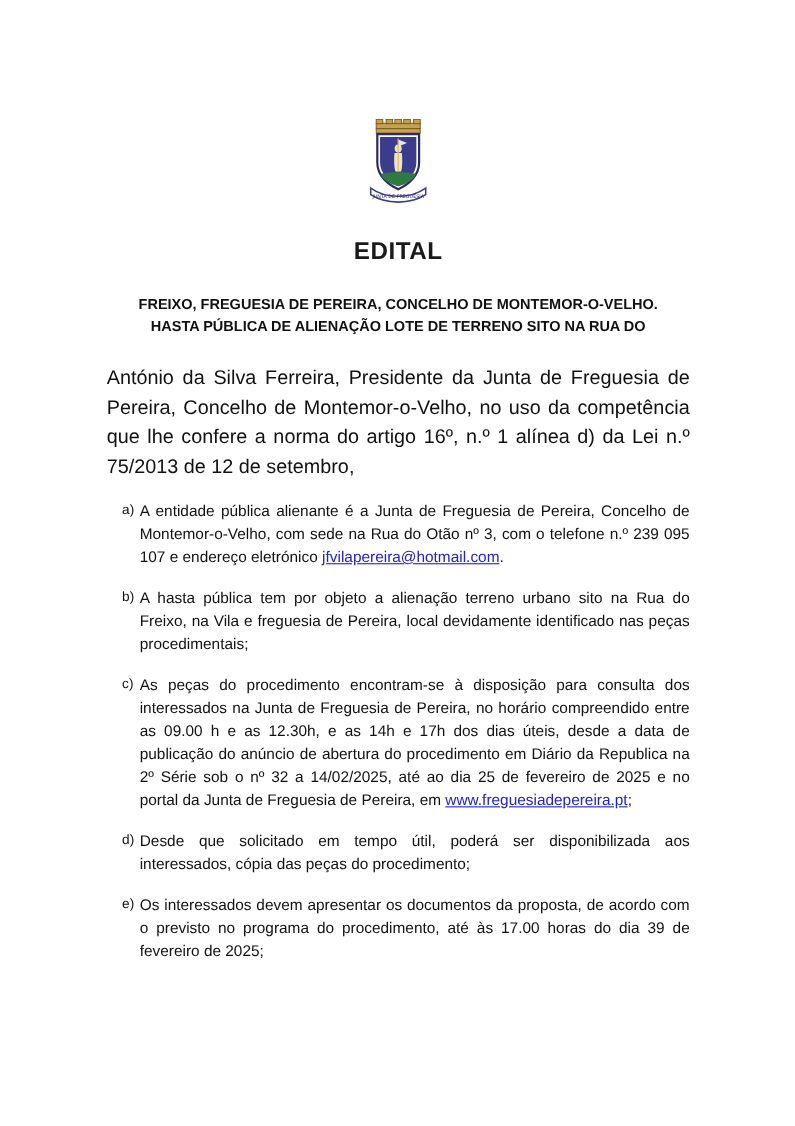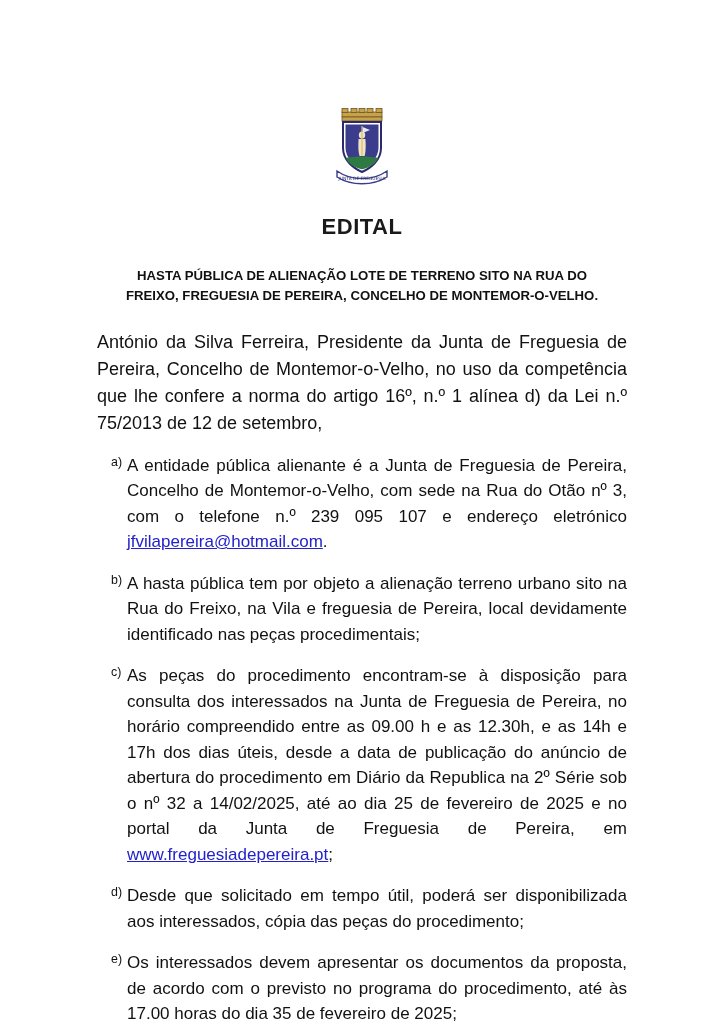--- a/index.html
+++ b/index.html
@@ -82,21 +82,21 @@
     width: 30px;
     flex: 0 0 30px;
     font-size: 12.4px;
     color: #111;
     padding-left: 14px;
     box-sizing: border-box;
     line-height: 1.5;
   }
   .item-text {
     flex: 1;
-    font-size: 17px;
+    font-size: 14px;
     color: #111;
     text-align: justify;
     line-height: 1.5;
   }
 </style>
 </head>
 <body>
 
 <div class="page">
   <div class="content">
@@ -129,22 +129,22 @@
 
           <path d="M4 63 C18 73 40 73 54 63 L54 69 C40 78 18 78 4 69 Z" fill="#ffffff" stroke="#3c3c8c" stroke-width="1.4"></path>
           <text x="29" y="71.8" font-size="4.4" text-anchor="middle" fill="#2a2a6a" font-family="DejaVu Sans, sans-serif">JUNTA DE FREGUESIA</text>
         </svg>
       </span>
     </div>
 
     <div class="doc-title">EDITAL</div>
 
     <div class="doc-subtitle">
+      <div>FREIXO, FREGUESIA DE PEREIRA, CONCELHO DE MONTEMOR-O-VELHO.</div>
       <div>HASTA PÚBLICA DE ALIENAÇÃO LOTE DE TERRENO SITO NA RUA DO</div>
-      <div>FREIXO, FREGUESIA DE PEREIRA, CONCELHO DE MONTEMOR-O-VELHO.</div>
     </div>
 
     <p class="body-par first"> António da Silva Ferreira, Presidente da Junta de Freguesia de Pereira, Concelho de Montemor-o-Velho, no uso da competência que lhe confere a norma do artigo 16º, n.º 1 alínea d) da Lei n.º 75/2013 de 12 de setembro,</p>
 
 
 
     <ol class="items">
       <li>
         <span class="marker">a)</span>
         <span class="item-text"><span>A entidade pública alienante é a Junta de Freguesia de Pereira, Concelho de Montemor-o-Velho, com sede na Rua do Otão nº 3, com o telefone n.º 239 095 107 e endereço eletrónico </span><a class="link" href="#">jfvilapereira@hotmail.com</a><span>.</span></span>
@@ -156,18 +156,18 @@
       <li>
         <span class="marker">c)</span>
         <span class="item-text"><span>As peças do procedimento encontram-se à disposição para consulta dos interessados na Junta de Freguesia de Pereira, no horário compreendido entre as 09.00 h e as 12.30h, e as 14h e 17h dos dias úteis, desde a data de publicação do anúncio de abertura do procedimento em Diário da Republica na 2º Série sob o nº 32 a 14/02/2025, até ao dia 25 de fevereiro de 2025 e no portal da Junta de Freguesia de Pereira, em </span><a class="link" href="#">www.freguesiadepereira.pt</a><span>;</span></span>
       </li>
       <li>
         <span class="marker">d)</span>
         <span class="item-text">Desde que solicitado em tempo útil, poderá ser disponibilizada aos interessados, cópia das peças do procedimento;</span>
       </li>
       <li>
         <span class="marker">e)</span>
-        <span class="item-text">Os interessados devem apresentar os documentos da proposta, de acordo com o previsto no programa do procedimento, até às 17.00 horas do dia 35 de fevereiro de 2025;</span>
+        <span class="item-text">Os interessados devem apresentar os documentos da proposta, de acordo com o previsto no programa do procedimento, até às 17.00 horas do dia 39 de fevereiro de 2025;</span>
       </li>
     </ol>
 
   </div>
 </div>
 
 </body></html>

